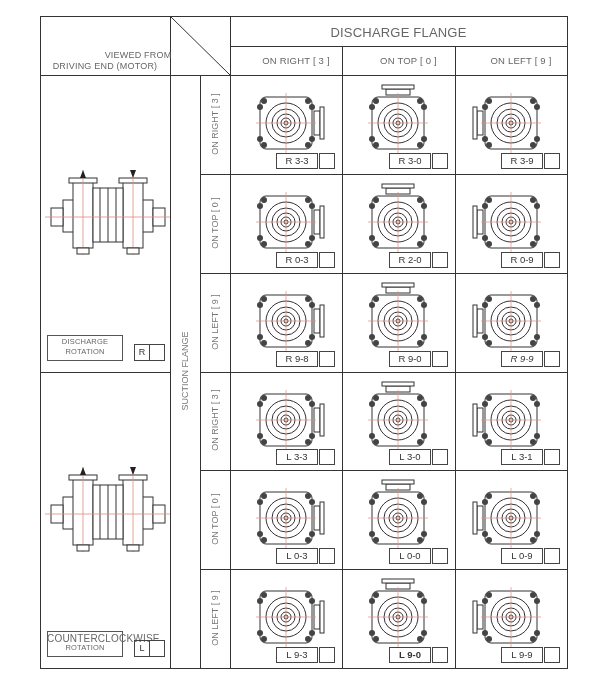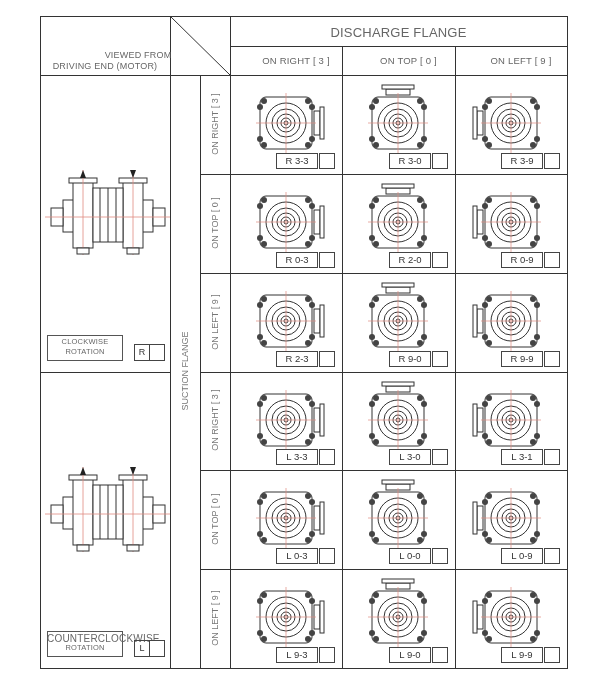--- a/index.html
+++ b/index.html
@@ -195,21 +195,21 @@
       <circle cx="58" cy="10" r="3" fill="#444"></circle>
       <circle cx="14" cy="54" r="3" fill="#444"></circle>
       <circle cx="58" cy="54" r="3" fill="#444"></circle>
       <circle cx="10" cy="16" r="3" fill="#444"></circle>
       <circle cx="62" cy="16" r="3" fill="#444"></circle>
       <circle cx="10" cy="48" r="3" fill="#444"></circle>
       <circle cx="62" cy="48" r="3" fill="#444"></circle>
       <line x1="6" y1="32" x2="66" y2="32" stroke="#e08a80" stroke-width="0.7"></line>
       <line x1="36" y1="2" x2="36" y2="62" stroke="#e08a80" stroke-width="0.7"></line>
     </svg></div>
-<div class="code" style="left:276px;top:351px;width:40px;">R 2-3</div>
+<div class="code" style="left:276px;top:351px;width:40px;">R 9-8</div>
 <div class="chk" style="left:319px;top:351px;"></div>
 <div class="pump" style="left: 362px; top: 283px;"><svg width="72" height="72" viewBox="0 -6 72 72" style="overflow:visible">
       <rect x="24" y="-2" width="24" height="6" fill="#fff" stroke="#333"></rect>
       <rect x="20" y="-6" width="32" height="4" fill="#fff" stroke="#333"></rect>
       <rect x="10" y="6" width="52" height="52" rx="6" fill="#fff" stroke="#333"></rect>
       <circle cx="36" cy="32" r="20" fill="#fff" stroke="#333"></circle>
       <circle cx="36" cy="32" r="14" fill="none" stroke="#333"></circle>
       <circle cx="36" cy="32" r="9" fill="none" stroke="#333"></circle>
       <circle cx="36" cy="32" r="5" fill="none" stroke="#333"></circle>
       <circle cx="36" cy="32" r="2" fill="none" stroke="#333"></circle>
@@ -239,21 +239,21 @@
       <circle cx="58" cy="10" r="3" fill="#444"></circle>
       <circle cx="14" cy="54" r="3" fill="#444"></circle>
       <circle cx="58" cy="54" r="3" fill="#444"></circle>
       <circle cx="10" cy="16" r="3" fill="#444"></circle>
       <circle cx="62" cy="16" r="3" fill="#444"></circle>
       <circle cx="10" cy="48" r="3" fill="#444"></circle>
       <circle cx="62" cy="48" r="3" fill="#444"></circle>
       <line x1="6" y1="32" x2="66" y2="32" stroke="#e08a80" stroke-width="0.7"></line>
       <line x1="36" y1="2" x2="36" y2="62" stroke="#e08a80" stroke-width="0.7"></line>
     </svg></div>
-<div class="code" style="left:501px;top:351px;width:40px;">R 9-9</div>
+<div class="code" style="left:501px;top:351px;width:40px;font-style:italic;">R 9-9</div>
 <div class="chk" style="left:544px;top:351px;"></div>
 <div class="vert" style="left:165px;top:415px;width:100px;">ON RIGHT [ 3 ]</div>
 <div class="pump" style="left: 250px; top: 382px;"><svg width="72" height="72" viewBox="0 -6 72 72" style="overflow:visible">
       <rect x="64" y="20" width="6" height="24" fill="#fff" stroke="#333"></rect>
       <rect x="70" y="16" width="4" height="32" fill="#fff" stroke="#333"></rect>
       <rect x="10" y="6" width="52" height="52" rx="6" fill="#fff" stroke="#333"></rect>
       <circle cx="36" cy="32" r="20" fill="#fff" stroke="#333"></circle>
       <circle cx="36" cy="32" r="14" fill="none" stroke="#333"></circle>
       <circle cx="36" cy="32" r="9" fill="none" stroke="#333"></circle>
       <circle cx="36" cy="32" r="5" fill="none" stroke="#333"></circle>
@@ -418,21 +418,21 @@
       <circle cx="58" cy="10" r="3" fill="#444"></circle>
       <circle cx="14" cy="54" r="3" fill="#444"></circle>
       <circle cx="58" cy="54" r="3" fill="#444"></circle>
       <circle cx="10" cy="16" r="3" fill="#444"></circle>
       <circle cx="62" cy="16" r="3" fill="#444"></circle>
       <circle cx="10" cy="48" r="3" fill="#444"></circle>
       <circle cx="62" cy="48" r="3" fill="#444"></circle>
       <line x1="6" y1="32" x2="66" y2="32" stroke="#e08a80" stroke-width="0.7"></line>
       <line x1="36" y1="2" x2="36" y2="62" stroke="#e08a80" stroke-width="0.7"></line>
     </svg></div>
-<div class="code" style="left:389px;top:647px;width:40px;">L 9-0</div>
+<div class="code" style="left:389px;top:647px;width:40px;font-weight:bold;">L 9-0</div>
 <div class="chk" style="left:432px;top:647px;"></div>
 <div class="pump" style="left: 475px; top: 579px;"><svg width="72" height="72" viewBox="0 -6 72 72" style="overflow:visible">
       <rect x="2" y="20" width="6" height="24" fill="#fff" stroke="#333"></rect>
       <rect x="-2" y="16" width="4" height="32" fill="#fff" stroke="#333"></rect>
       <rect x="10" y="6" width="52" height="52" rx="6" fill="#fff" stroke="#333"></rect>
       <circle cx="36" cy="32" r="20" fill="#fff" stroke="#333"></circle>
       <circle cx="36" cy="32" r="14" fill="none" stroke="#333"></circle>
       <circle cx="36" cy="32" r="9" fill="none" stroke="#333"></circle>
       <circle cx="36" cy="32" r="5" fill="none" stroke="#333"></circle>
       <circle cx="36" cy="32" r="2" fill="none" stroke="#333"></circle>
@@ -464,21 +464,21 @@
     <rect x="108" y="38" width="12" height="18" fill="#fff" stroke="#333"></rect>
     <line x1="0" y1="47" x2="125" y2="47" stroke="#e08a80" stroke-width="0.8"></line>
     <line x1="38" y1="0" x2="38" y2="85" stroke="#e08a80" stroke-width="0.8"></line>
     <line x1="88" y1="0" x2="88" y2="85" stroke="#e08a80" stroke-width="0.8"></line>
     <path d="M38 0 L35 8 L41 8 Z" fill="#222"></path>
       <path d="M88 8 L85 0 L91 0 Z" fill="#222"></path>
     <rect x="32" y="78" width="12" height="6" fill="#fff" stroke="#333"></rect>
     <rect x="82" y="78" width="12" height="6" fill="#fff" stroke="#333"></rect>
   </svg></div>
 <div class="rotbox" style="left:47px;top:335px;width:74px;height:22px;"></div>
-<div class="txt" style="left:47px;top:337px;width:76px;font-size:7.5px;">CLOCKWISE</div>
+<div class="txt" style="left:47px;top:337px;width:76px;font-size:7.5px;">DISCHARGE</div>
 <div class="txt" style="left:47px;top:347px;width:76px;font-size:7.5px;">ROTATION</div>
 <div class="rl" style="left:134px;top:344px;">R</div>
 <div class="chk" style="left:149px;top:344px;height:15px;"></div>
 <div class="pump" style="left: 45px; top: 467px;"><svg width="125" height="90" viewBox="0 0 125 90">
     <rect x="18" y="30" width="20" height="32" fill="#fff" stroke="#333"></rect>
     <rect x="88" y="30" width="20" height="32" fill="#fff" stroke="#333"></rect>
     <rect x="28" y="10" width="20" height="68" fill="#fff" stroke="#333"></rect>
     <rect x="78" y="10" width="20" height="68" fill="#fff" stroke="#333"></rect>
     <rect x="24" y="8" width="28" height="5" fill="#fff" stroke="#333"></rect>
     <rect x="74" y="8" width="28" height="5" fill="#fff" stroke="#333"></rect>

